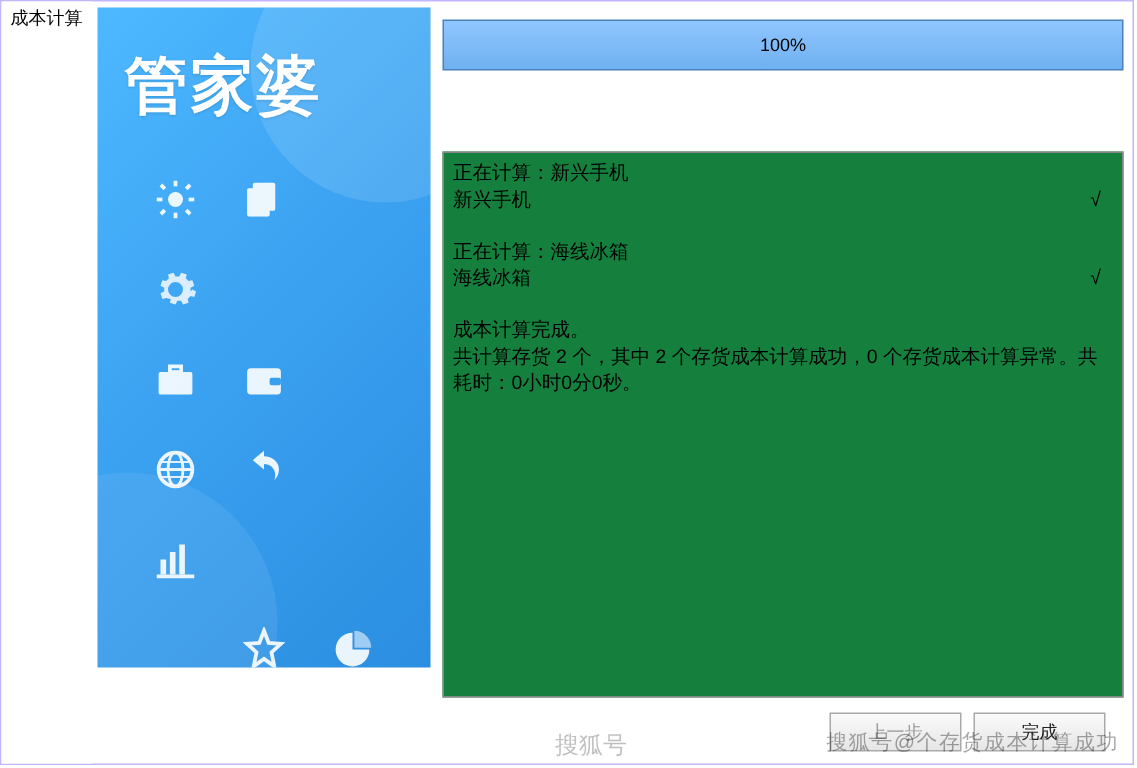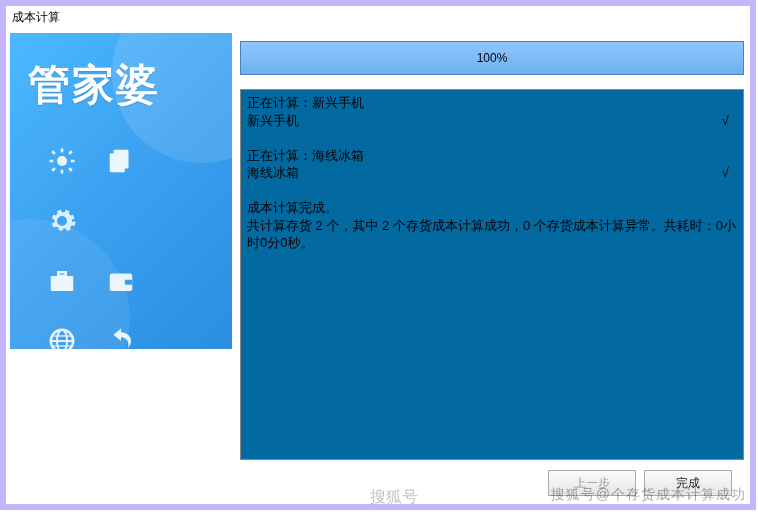--- a/index.html
+++ b/index.html
@@ -5,41 +5,41 @@
     * { margin: 0; padding: 0; box-sizing: border-box; }
     body {
       font-family: "Microsoft YaHei", SimSun, sans-serif;
       font-size: 12px;
       background: #fff;
       width: 758px;
       height: 512px;
       overflow: hidden;
     }
     .window {
-      border: 6px solid #c4b5fd;
+      border: 1px solid #c4b5fd;
       width: 756px;
       height: 510px;
       display: flex;
-      flex-direction: column;
+      flex-direction: row;
       background: #fff;
     }
     .titlebar {
       padding: 3px 6px;
       font-size: 12px;
       background: #fff;
     }
     .content {
       flex: 1;
       display: flex;
       padding: 4px;
       gap: 6px;
     }
     .sidebar {
       width: 222px;
-      height: 316px;
+      height: 440px;
       background: linear-gradient(135deg, #4db8ff 0%, #3aa0f0 50%, #2b8ee0 100%);
       position: relative;
       overflow: hidden;
     }
     .sidebar::before, .sidebar::after {
       content: '';
       position: absolute;
       border-radius: 50%;
       background: rgba(255,255,255,0.12);
     }
@@ -101,28 +101,29 @@
       top: 0; left: 0; right: 0; bottom: 0;
       display: flex;
       align-items: center;
       justify-content: center;
       font-size: 12px;
       color: #000;
     }
     .log-box {
       flex: 1;
       border: 1px solid #888;
-      background: #0369a1;
+      background: #15803d;
       padding: 4px 6px;
       font-size: 13px;
       line-height: 1.35;
       color: #000;
       overflow: hidden;
       white-space: pre-wrap;
       position: relative;
+      margin-top: 40px;
     }
     .log-line {
       position: relative;
     }
     .log-check {
       position: absolute;
       right: 8px;
     }
     .footer {
       display: flex;

